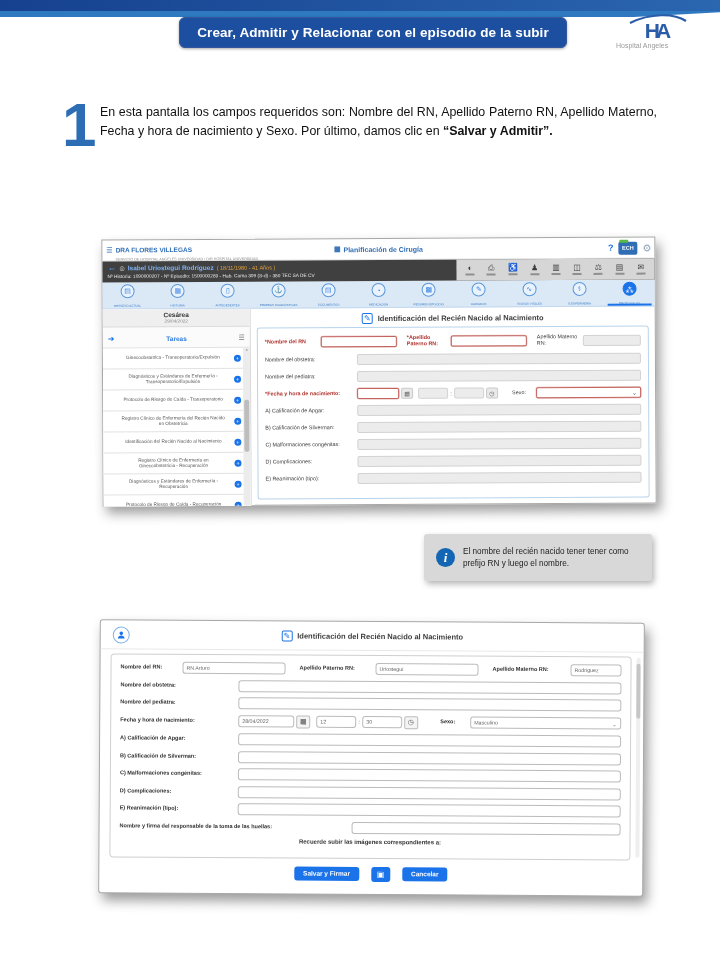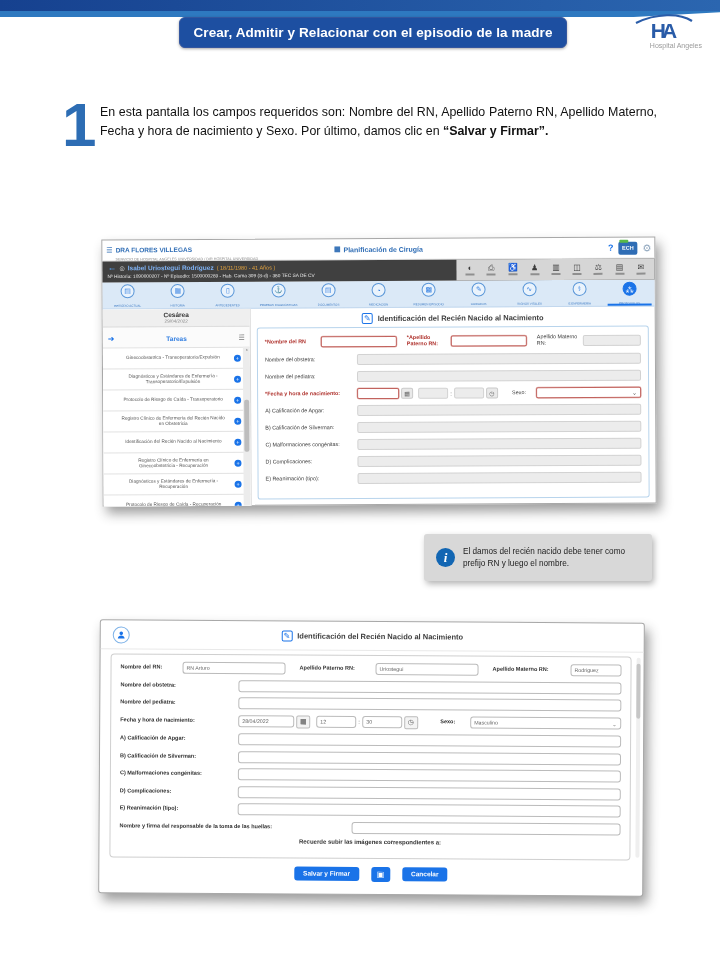--- a/index.html
+++ b/index.html
@@ -9,21 +9,21 @@
 
   
   .topbar1 { left:0; top:0; width:720px; height:11px;
              background:linear-gradient(90deg,#16418f,#2b66b0); }
   .topbar2 { left:0; top:11px; width:720px; height:6px; background:#2e79c0;
              clip-path:polygon(0 0,100% 0,100% 20%,88% 100%,0 100%); }
   .titlebox { left:179px; top:17px; width:388px; height:31px; background:#1d4fa1;
               border:1px solid #34569f; border-radius:6px; display:flex;
               align-items:center; justify-content:center; box-shadow:0 1px 3px rgba(0,0,0,.35); }
   .titlebox span { color:#fff; font-weight:bold; font-size:13.5px; letter-spacing:.1px; }
-  .logo { right:18px; top:12px; width:86px; text-align:right; }
+  .logo { right:18px; top:12px; width:86px; text-align:left; }
   .logo .name { font-size:7px; color:#9a9a9a; display:block; margin-top:-4px; }
 
   .stepnum { left:62px; top:94px; font-size:62px; font-weight:bold; color:#2d6db4; line-height:1; }
   .steptext { left:100px; top:103px; width:557px; font-size:12.4px; line-height:1.5;
               color:#111; text-align:justify; }
   .steptext p { margin:0; }
   .steptext .bold { font-weight:bold; }
 
   
   .shot { background:#fff; border:1px solid #a8a8a8; box-shadow:4px 7px 12px rgba(40,40,40,.45); }
@@ -153,34 +153,34 @@
   .bico { background:#1a73e8; color:#fff; font-size:8px; border:none; border-radius:3px;
           width:19px; height:15px; display:flex; align-items:center; justify-content:center; }
 </style>
 </head>
 <body>
 
 <div class="abs topbar1"></div>
 <div class="abs topbar2"></div>
 
 <div class="abs titlebox">
-  <span>Crear, Admitir y Relacionar con el episodio de la madre</span>
+  <span>Crear, Admitir y Relacionar con el episodio de la subir</span>
 </div>
 
 <div class="abs logo">
   <svg width="80" height="30" viewBox="0 0 80 30">
     <path d="M14 11 C 34 1, 58 1, 70 9" fill="none" stroke="#2a5ca8" stroke-width="2.2"></path>
     <text x="40" y="26" text-anchor="middle" font-size="21" font-weight="bold" fill="#2a5ca8" style="letter-spacing:-4px">HA</text>
   </svg>
   <span class="name">Hospital Angeles</span>
 </div>
 
 <div class="abs stepnum">1</div>
 <div class="abs steptext">
-  <p><span>En esta pantalla los campos requeridos son: Nombre del RN, Apellido Paterno RN, Apellido Materno, Fecha y hora de nacimiento y  Sexo. Por último, damos clic en  </span><span class="bold">“Salvar y Firmar”.</span></p>
+  <p><span>En esta pantalla los campos requeridos son: Nombre del RN, Apellido Paterno RN, Apellido Materno, Fecha y hora de nacimiento y  Sexo. Por último, damos clic en  </span><span class="bold">“Salvar y Admitir”.</span></p>
 </div>
 
 <div class="abs shot" id="shot1">
 
   <div class="s1-header">
     <span style="color:#2f6db5;font-size:7px;margin-right:3px">☰</span>
     <span>
       <span class="s1-doc">DRA FLORES VILLEGAS</span>
       <span class="s1-svc">SERVICIO DE HOSPITAL ANGELES UNIVERSIDAD / DIR HOSPITAL UNIVERSIDAD</span>
     </span>
@@ -396,21 +396,21 @@
           <span class="lb" style="width:92px">E) Reanimación (tipo):</span>
           <span class="in gray grow"></span>
         </div>
       </div>
     </div>
   </div>
 </div>
 
 <div class="abs callout">
   <span class="info-ic">i</span>
-  <p>El damos del recién nacido debe tener como prefijo RN y luego el nombre.</p>
+  <p>El nombre del recién nacido tener tener como prefijo RN y luego el nombre.</p>
 </div>
 
 <div class="abs shot" id="shot2">
   <div class="s2-head">
     <span class="user-c">
       <svg width="9" height="9" viewBox="0 0 10 10">
           <circle cx="5" cy="3.2" r="2" fill="#1a73e8"></circle>
           <path d="M1.2 9 C1.6 6.4 3 5.6 5 5.6 C7 5.6 8.4 6.4 8.8 9 Z" fill="#1a73e8"></path>
         </svg>
     </span>

